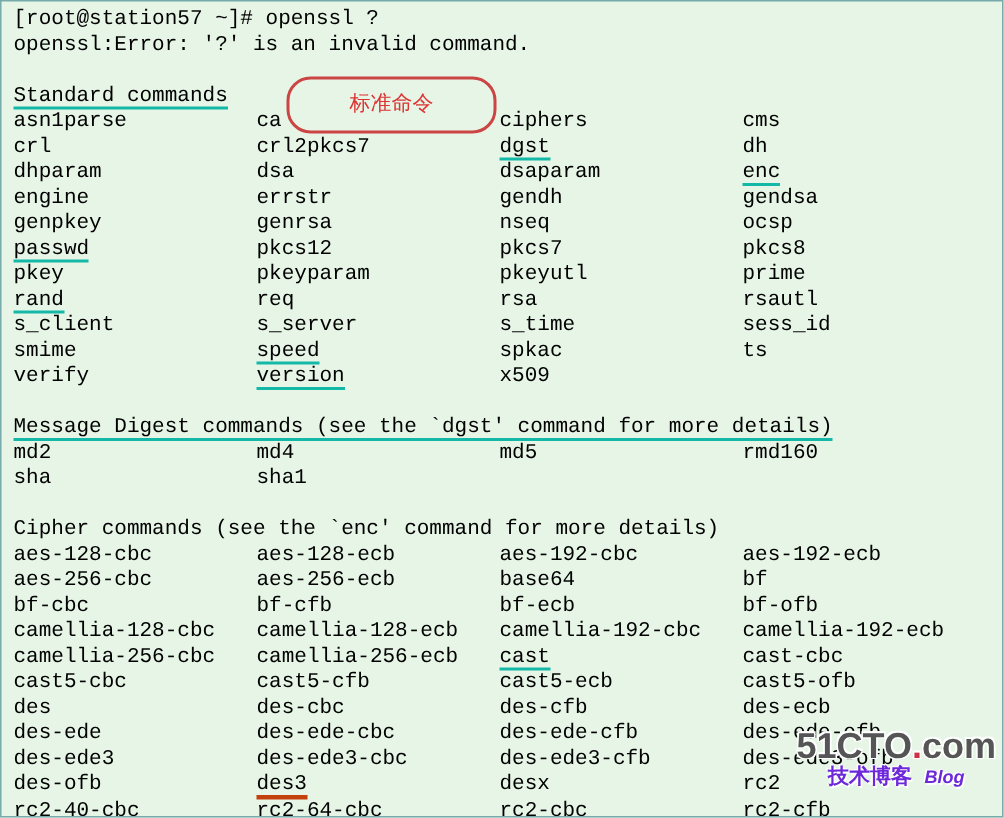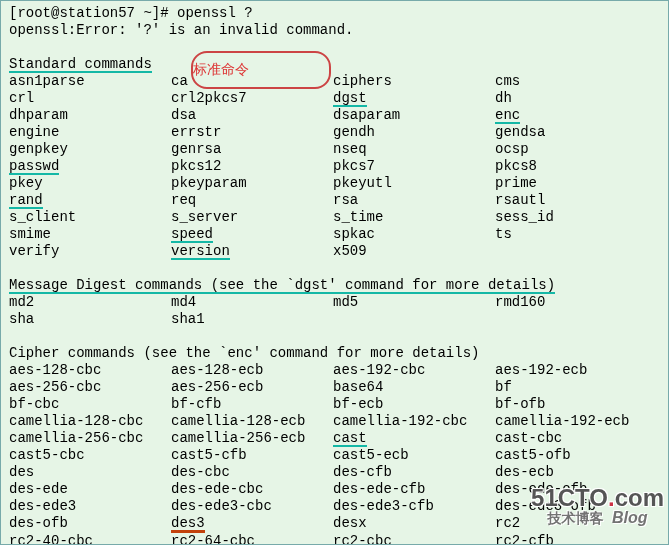--- a/index.html
+++ b/index.html
@@ -38,21 +38,21 @@
     left: 190px;
     top: 50px;
     width: 136px;
     height: 34px;
     border: 2px solid #c44;
     border-radius: 16px;
     background: rgba(255,255,255,0.0);
     color: #d33;
     font-family: "SimSun","Songti SC",serif;
     font-size: 14px;
-    text-align: left;
+    text-align: center;
     line-height: 34px;
   }
   .watermark {
     position: absolute;
     right: 4px;
     bottom: 18px;
     text-align: center;
     line-height: 1;
   }
   .watermark .big {
@@ -60,33 +60,33 @@
     font-size: 24px;
     font-weight: bold;
     letter-spacing: 0px;
     color: #555;
     text-shadow: 1px 1px 0 #fff, -1px -1px 0 #fff, 1px -1px 0 #fff, -1px 1px 0 #fff;
   }
   .watermark .dot { color:#cc3344; }
   .watermark .sub {
     font-family: "SimHei","Microsoft YaHei",sans-serif;
     font-size: 14px;
-    color: #737373;
+    color: #6d28d9;
     font-weight: bold;
     text-shadow: 1px 1px 0 #fff, -1px -1px 0 #fff;
   }
 </style>
 </head>
 <body>
 
 <div class="terminal" id="term"><div><span>[root@station57 ~]# </span><span>openssl ?</span></div><div><span>openssl:Error: '?' is an invalid command.</span></div><div><span>&nbsp;</span></div><div><span class="underline-orange">Standard commands</span></div><div><span class="col"><span>asn1parse</span></span><span class="col"><span>ca</span></span><span class="col"><span>ciphers</span></span><span class="col"><span>cms</span></span></div><div><span class="col"><span>crl</span></span><span class="col"><span>crl2pkcs7</span></span><span class="col"><span class="underline-orange">dgst</span></span><span class="col"><span>dh</span></span></div><div><span class="col"><span>dhparam</span></span><span class="col"><span>dsa</span></span><span class="col"><span>dsaparam</span></span><span class="col"><span class="underline-orange">enc</span></span></div><div><span class="col"><span>engine</span></span><span class="col"><span>errstr</span></span><span class="col"><span>gendh</span></span><span class="col"><span>gendsa</span></span></div><div><span class="col"><span>genpkey</span></span><span class="col"><span>genrsa</span></span><span class="col"><span>nseq</span></span><span class="col"><span>ocsp</span></span></div><div><span class="col"><span class="underline-orange">passwd</span></span><span class="col"><span>pkcs12</span></span><span class="col"><span>pkcs7</span></span><span class="col"><span>pkcs8</span></span></div><div><span class="col"><span>pkey</span></span><span class="col"><span>pkeyparam</span></span><span class="col"><span>pkeyutl</span></span><span class="col"><span>prime</span></span></div><div><span class="col"><span class="underline-orange">rand</span></span><span class="col"><span>req</span></span><span class="col"><span>rsa</span></span><span class="col"><span>rsautl</span></span></div><div><span class="col"><span>s_client</span></span><span class="col"><span>s_server</span></span><span class="col"><span>s_time</span></span><span class="col"><span>sess_id</span></span></div><div><span class="col"><span>smime</span></span><span class="col"><span class="underline-orange">speed</span></span><span class="col"><span>spkac</span></span><span class="col"><span>ts</span></span></div><div><span class="col"><span>verify</span></span><span class="col"><span class="underline-orange">version</span></span><span class="col"><span>x509</span></span><span class="col"></span></div><div><span>&nbsp;</span></div><div><span class="underline-orange">Message Digest commands (see the `dgst' command for more details)</span></div><div><span class="col"><span>md2</span></span><span class="col"><span>md4</span></span><span class="col"><span>md5</span></span><span class="col"><span>rmd160</span></span></div><div><span class="col"><span>sha</span></span><span class="col"><span>sha1</span></span><span class="col"></span><span class="col"></span></div><div><span>&nbsp;</span></div><div><span>Cipher commands (see the `enc' command for more details)</span></div><div><span class="col"><span>aes-128-cbc</span></span><span class="col"><span>aes-128-ecb</span></span><span class="col"><span>aes-192-cbc</span></span><span class="col"><span>aes-192-ecb</span></span></div><div><span class="col"><span>aes-256-cbc</span></span><span class="col"><span>aes-256-ecb</span></span><span class="col"><span>base64</span></span><span class="col"><span>bf</span></span></div><div><span class="col"><span>bf-cbc</span></span><span class="col"><span>bf-cfb</span></span><span class="col"><span>bf-ecb</span></span><span class="col"><span>bf-ofb</span></span></div><div><span class="col"><span>camellia-128-cbc</span></span><span class="col"><span>camellia-128-ecb</span></span><span class="col"><span>camellia-192-cbc</span></span><span class="col"><span>camellia-192-ecb</span></span></div><div><span class="col"><span>camellia-256-cbc</span></span><span class="col"><span>camellia-256-ecb</span></span><span class="col"><span class="underline-orange">cast</span></span><span class="col"><span>cast-cbc</span></span></div><div><span class="col"><span>cast5-cbc</span></span><span class="col"><span>cast5-cfb</span></span><span class="col"><span>cast5-ecb</span></span><span class="col"><span>cast5-ofb</span></span></div><div><span class="col"><span>des</span></span><span class="col"><span>des-cbc</span></span><span class="col"><span>des-cfb</span></span><span class="col"><span>des-ecb</span></span></div><div><span class="col"><span>des-ede</span></span><span class="col"><span>des-ede-cbc</span></span><span class="col"><span>des-ede-cfb</span></span><span class="col"><span>des-ede-ofb</span></span></div><div><span class="col"><span>des-ede3</span></span><span class="col"><span>des-ede3-cbc</span></span><span class="col"><span>des-ede3-cfb</span></span><span class="col"><span>des-ede3-ofb</span></span></div><div><span class="col"><span>des-ofb</span></span><span class="col"><span class="underline-purple">des3</span></span><span class="col"><span>desx</span></span><span class="col"><span>rc2</span></span></div><div><span class="col"><span>rc2-40-cbc</span></span><span class="col"><span class="underline-purple">rc2-64-cbc</span></span><span class="col"><span>rc2-cbc</span></span><span class="col"><span>rc2-cfb</span></span></div></div>
 
 <div class="callout">标准命令</div>
 
 <div class="watermark">
   <div class="big">
     <span>51CTO</span><span class="dot">.</span><span>com</span>
   </div>
   <div>
     <span class="sub">技术博客</span>
-    <span class="sub" style="font-family:Arial;font-style:italic;font-size:16px;">Blog</span>
+    <span class="sub" style="font-family:Arial;font-style:italic;font-size:12px;">Blog</span>
   </div>
 </div>
 
 </body></html>

